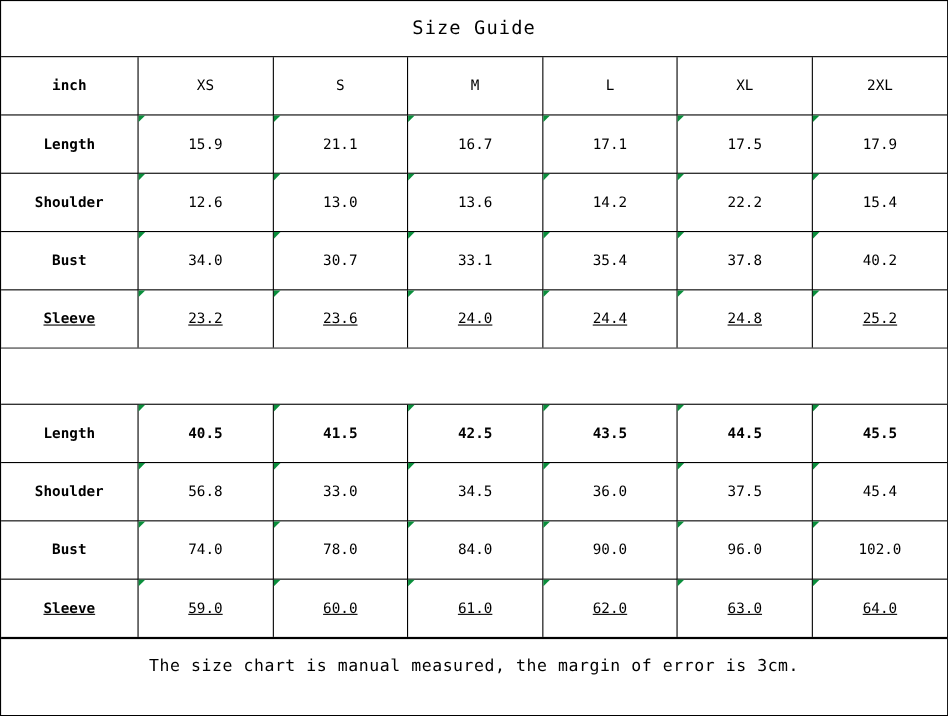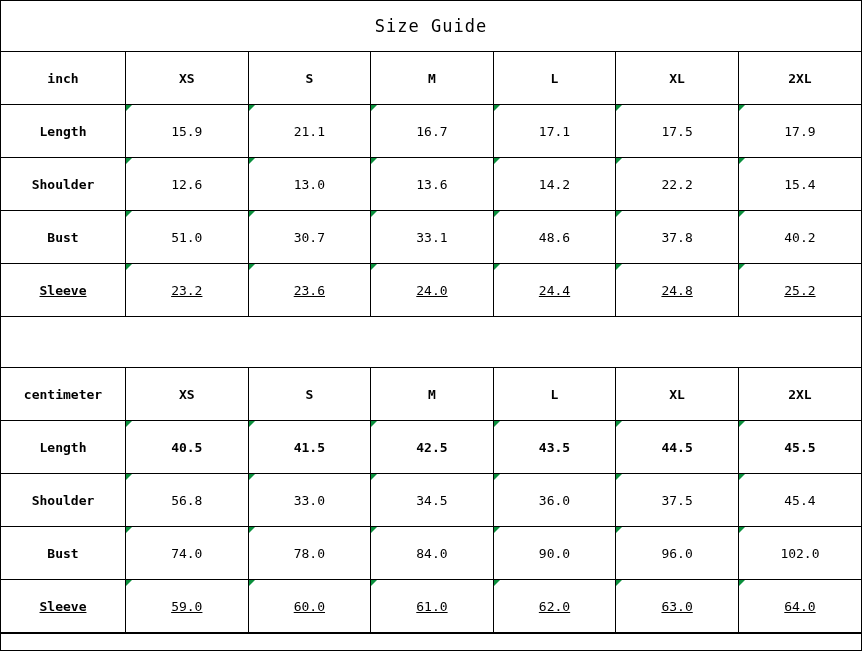--- a/index.html
+++ b/index.html
@@ -52,21 +52,21 @@
   table.size-table tr:last-child td {
     border-bottom: none;
     text-decoration: underline;
   }
   .col-label {
     width: 122px;
     font-weight: bold;
     font-size: 13px;
   }
   .hdr td {
-    font-weight: bold;
+    font-weight: normal;
   }
   .hdr .col-label {
     font-weight: bold;
   }
   .bold-row td {
     font-weight: bold;
   }
   
   .tick::before {
     content: "";
@@ -128,24 +128,24 @@
         <td class="col-label">Shoulder</td>
         <td class="tick">12.6</td>
         <td class="tick">13.0</td>
         <td class="tick">13.6</td>
         <td class="tick">14.2</td>
         <td class="tick">22.2</td>
         <td class="tick">15.4</td>
       </tr>
       <tr>
         <td class="col-label">Bust</td>
-        <td class="tick">51.0</td>
+        <td class="tick">34.0</td>
         <td class="tick">30.7</td>
         <td class="tick">33.1</td>
-        <td class="tick">48.6</td>
+        <td class="tick">35.4</td>
         <td class="tick">37.8</td>
         <td class="tick">40.2</td>
       </tr>
       <tr>
         <td class="col-label">Sleeve</td>
         <td class="tick">23.2</td>
         <td class="tick">23.6</td>
         <td class="tick">24.0</td>
         <td class="tick">24.4</td>
         <td class="tick">24.8</td>
@@ -153,29 +153,20 @@
       </tr>
     </tbody>
       </table>
   </div>
 
   <div class="gap"></div>
 
   <div class="section">
     <table class="size-table">
       <tbody>
-          <tr class="hdr">
-        <td class="col-label">centimeter</td>
-        <td>XS</td>
-        <td>S</td>
-        <td>M</td>
-        <td>L</td>
-        <td>XL</td>
-        <td>2XL</td>
-      </tr>
       <tr class="bold-row">
         <td class="col-label">Length</td>
         <td class="tick">40.5</td>
         <td class="tick">41.5</td>
         <td class="tick">42.5</td>
         <td class="tick">43.5</td>
         <td class="tick">44.5</td>
         <td class="tick">45.5</td>
       </tr>
       <tr>

